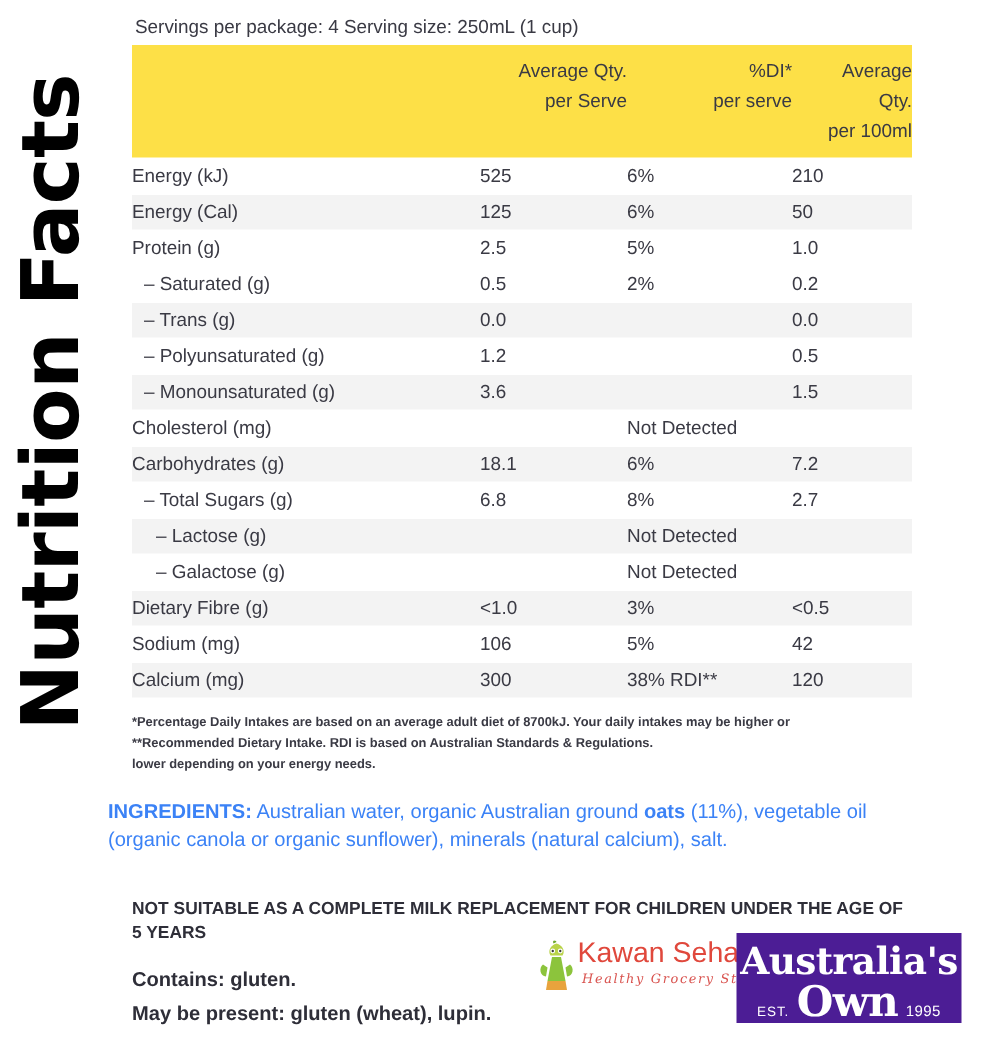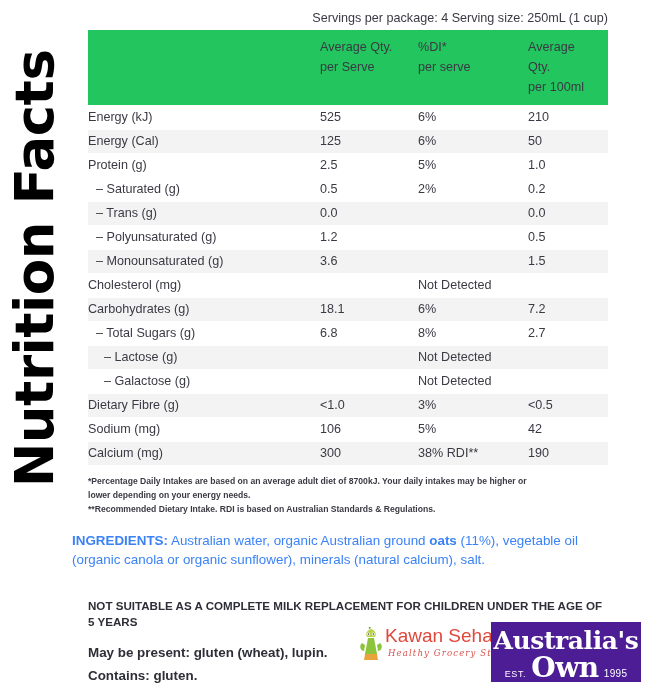--- a/index.html
+++ b/index.html
@@ -55,39 +55,38 @@
     top: 10px;
     width: 520px;
   }
 
   #servings-line {
     font-size: 12.6px;
     color: #3a3a44;
     line-height: 15px;
     padding: 1px 0 4px 2px;
     white-space: nowrap;
-    text-align: right;
   }
 
   table.nf {
     width: 520px;
     border-collapse: collapse;
     table-layout: fixed;
     font-size: 12.6px;
     color: #3a3a44;
   }
   table.nf col.c-name { width: 232px; }
   table.nf col.c-serve { width: 98px; }
   table.nf col.c-di    { width: 110px; }
   table.nf col.c-100   { width: 80px; }
 
   table.nf thead th {
-    background: #22c55e;
+    background: #fde047;
     font-weight: 400;
-    text-align: left;
+    text-align: right;
     vertical-align: top;
     padding: 7px 0 8px 0;
     line-height: 20px;
     font-size: 12.6px;
     color: #3a3a44;
     border: none;
   }
   table.nf thead th.h-name { padding-left: 2px; }
 
   table.nf tbody td {
@@ -363,41 +362,41 @@
           <tr class="plain">
             <td class="name">Sodium (mg)</td>
             <td>106</td>
             <td>5%</td>
             <td>42</td>
           </tr>
           <tr class="shade">
             <td class="name">Calcium (mg)</td>
             <td>300</td>
             <td>38% RDI**</td>
-            <td>190</td>
+            <td>120</td>
           </tr>
         </tbody>
     </table>
   </div>
 
   <div id="footnotes">
     <p>*Percentage Daily Intakes are based on an average adult diet of 8700kJ. Your daily intakes may be higher or</p>
+    <p>**Recommended Dietary Intake. RDI is based on Australian Standards &amp; Regulations.</p>
     <p>lower depending on your energy needs.</p>
-    <p>**Recommended Dietary Intake. RDI is based on Australian Standards &amp; Regulations.</p>
   </div>
 
   <div id="ingredients">
     <span class="lead">INGREDIENTS:</span><span> Australian water, organic Australian ground </span><span class="b">oats</span><span> (11%), vegetable oil (organic canola or organic sunflower), minerals (natural calcium), salt.</span>
   </div>
 
   <div id="warning">NOT SUITABLE AS A COMPLETE MILK REPLACEMENT FOR CHILDREN UNDER THE AGE OF 5 YEARS</div>
 
   <div id="allergens">
+    <div>Contains: gluten.</div>
     <div>May be present: gluten (wheat), lupin.</div>
-    <div>Contains: gluten.</div>
   </div>
 
   <div id="kawan-logo">
     <svg class="mascot" viewBox="0 0 26 36">
       <path d="M13 2 C9 3 7 7 9 10 L17 10 C19 7 17 3 13 2 Z" fill="#b9d34a"></path>
       <circle cx="10.5" cy="7" r="1.6" fill="#ffffff"></circle>
       <circle cx="15.5" cy="7" r="1.6" fill="#ffffff"></circle>
       <circle cx="10.5" cy="7" r="0.8" fill="#3b3b3b"></circle>
       <circle cx="15.5" cy="7" r="0.8" fill="#3b3b3b"></circle>
       <path d="M10 11 L16 11 L19 27 L7 27 Z" fill="#8cc43c"></path>

